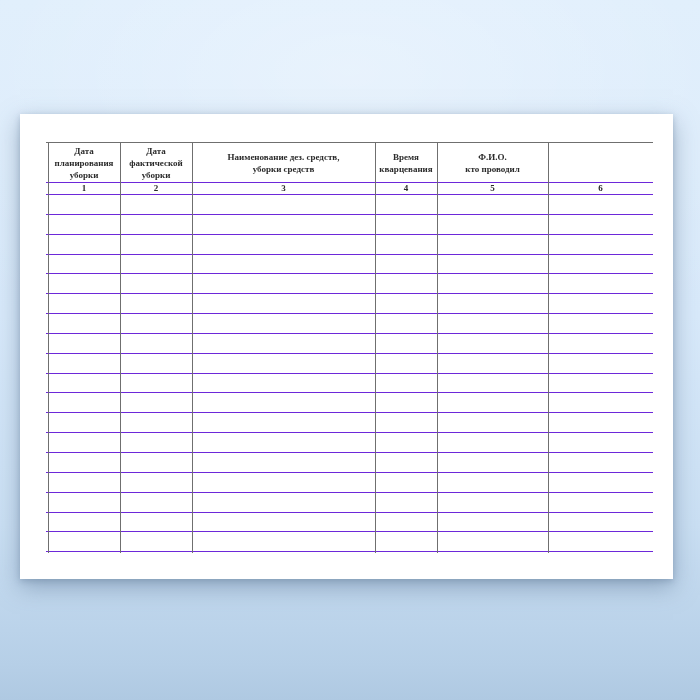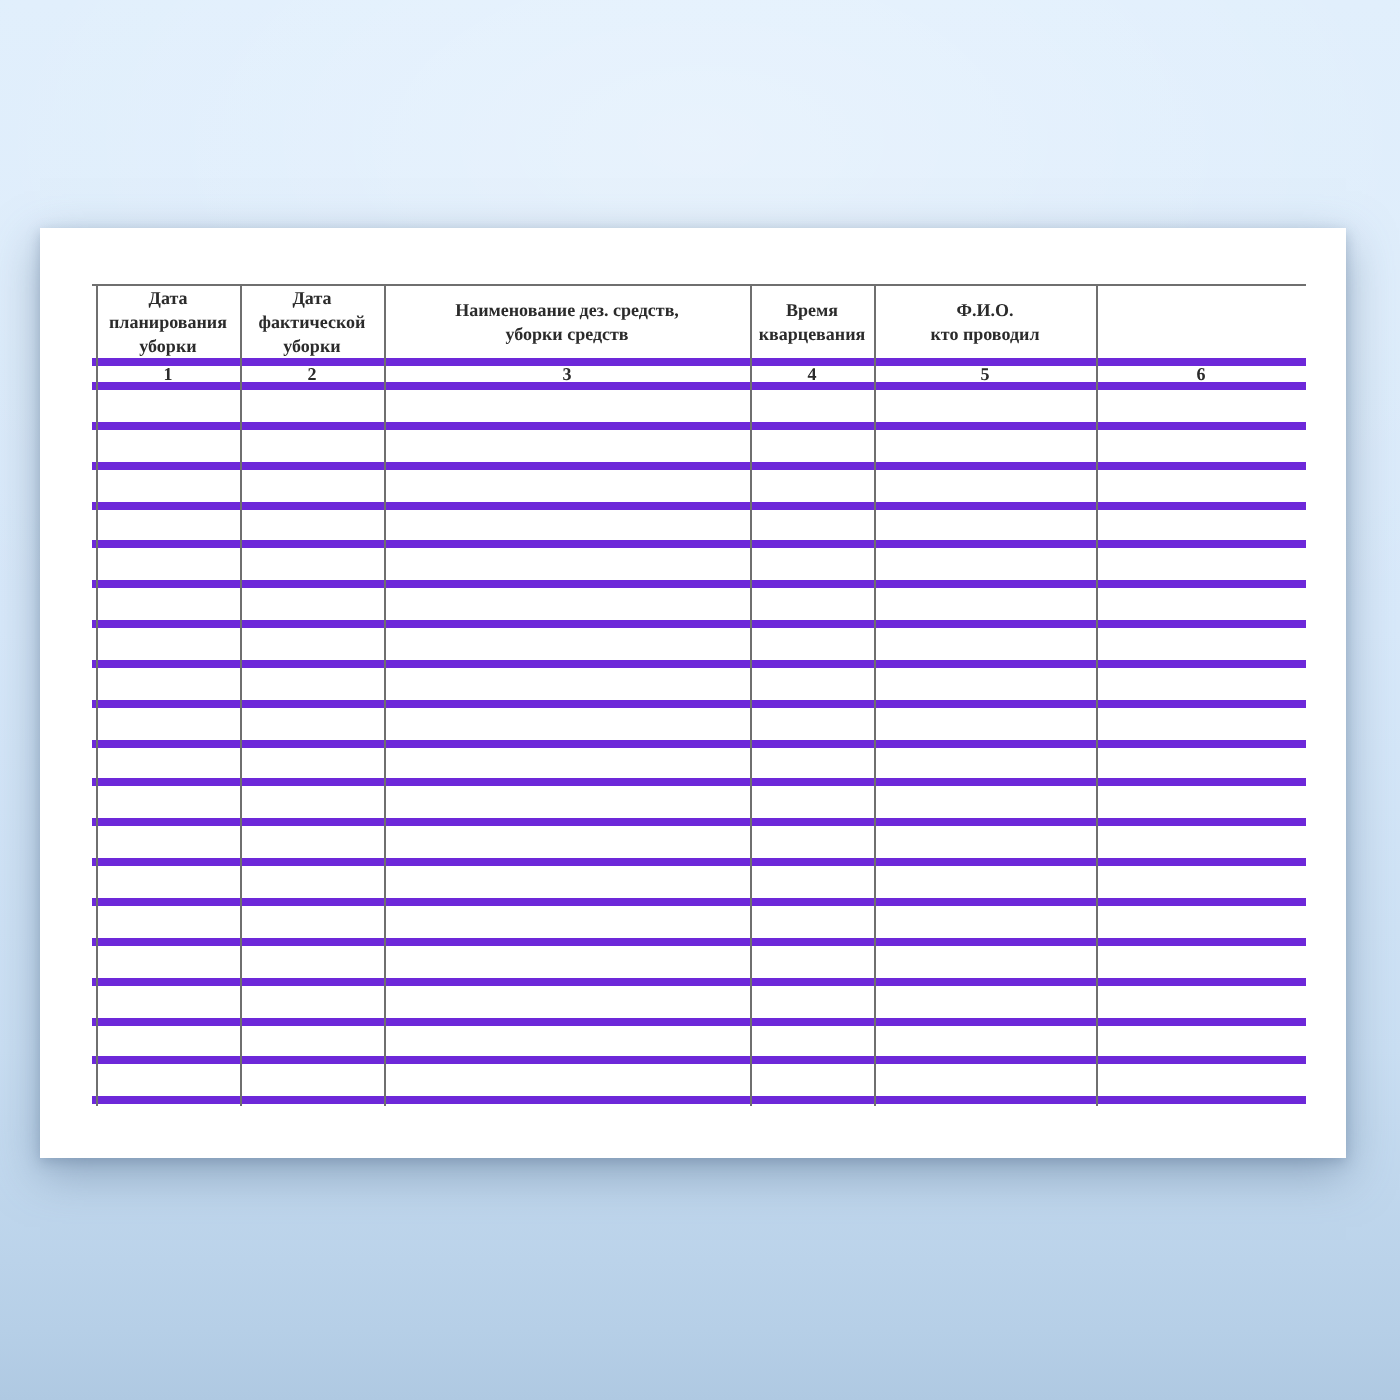--- a/index.html
+++ b/index.html
@@ -25,21 +25,21 @@
   }
   .vline{
     position:absolute;top:0;bottom:0;width:1px;background:#6f6f6f;
   }
   .v0{left:2px;}   
   .v1{left:74px;}  
   .v2{left:146px;} 
   .v3{left:329px;} 
   .v4{left:391px;} 
   .v5{left:502px;} 
-  .row{display:flex;box-sizing:border-box;border-bottom:4px solid #6d28d9;padding-left:2px;}
+  .row{display:flex;box-sizing:border-box;border-bottom:1px solid #6d28d9;padding-left:2px;}
   .header-row{height:40px;align-items:center;}
   .number-row{height:12px;align-items:center;}
   .body-row{height:19.85px;padding-left:0;}
   .hcell,.ncell{
     box-sizing:border-box;
     display:flex;align-items:center;justify-content:center;
     text-align:center;
     color:#2b2b2b;
     font-size:9px;font-weight:bold;
     line-height:12px;

